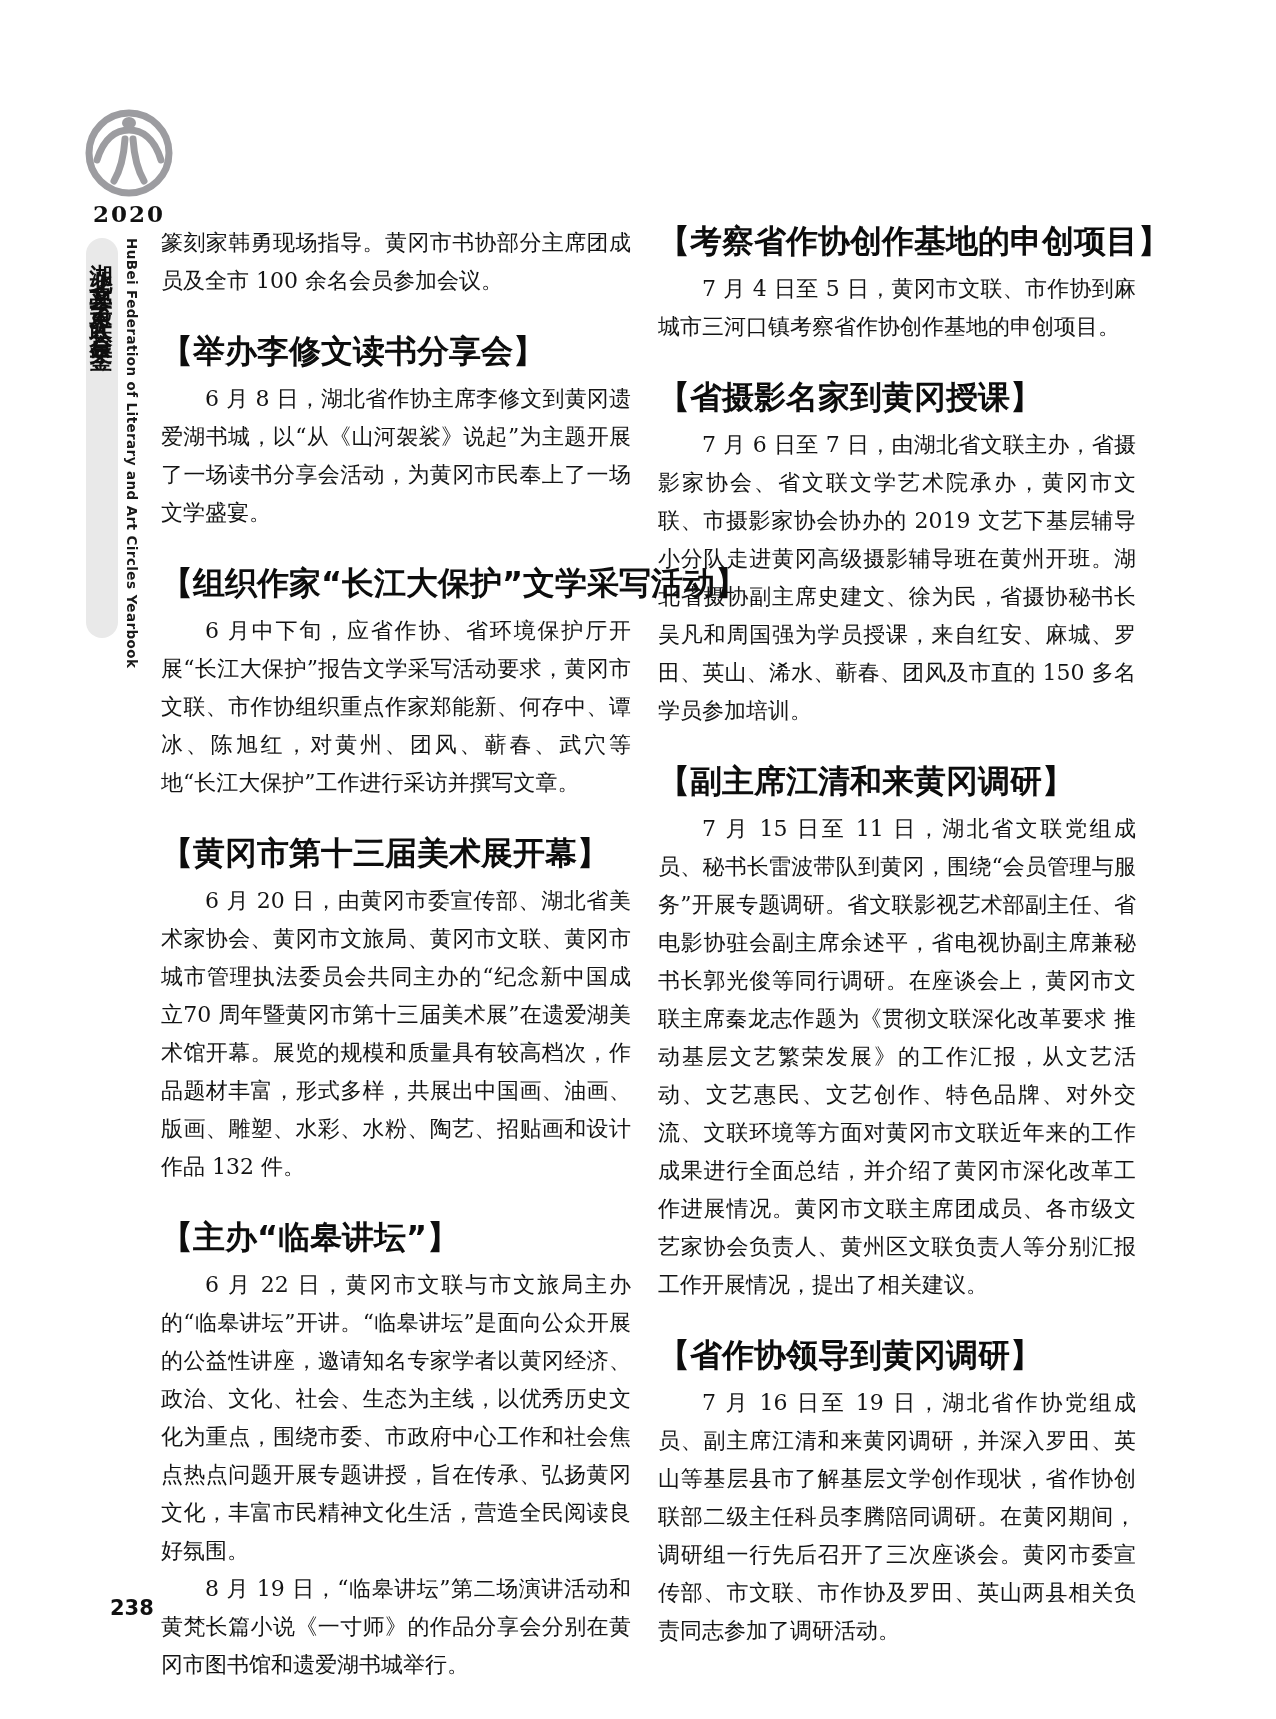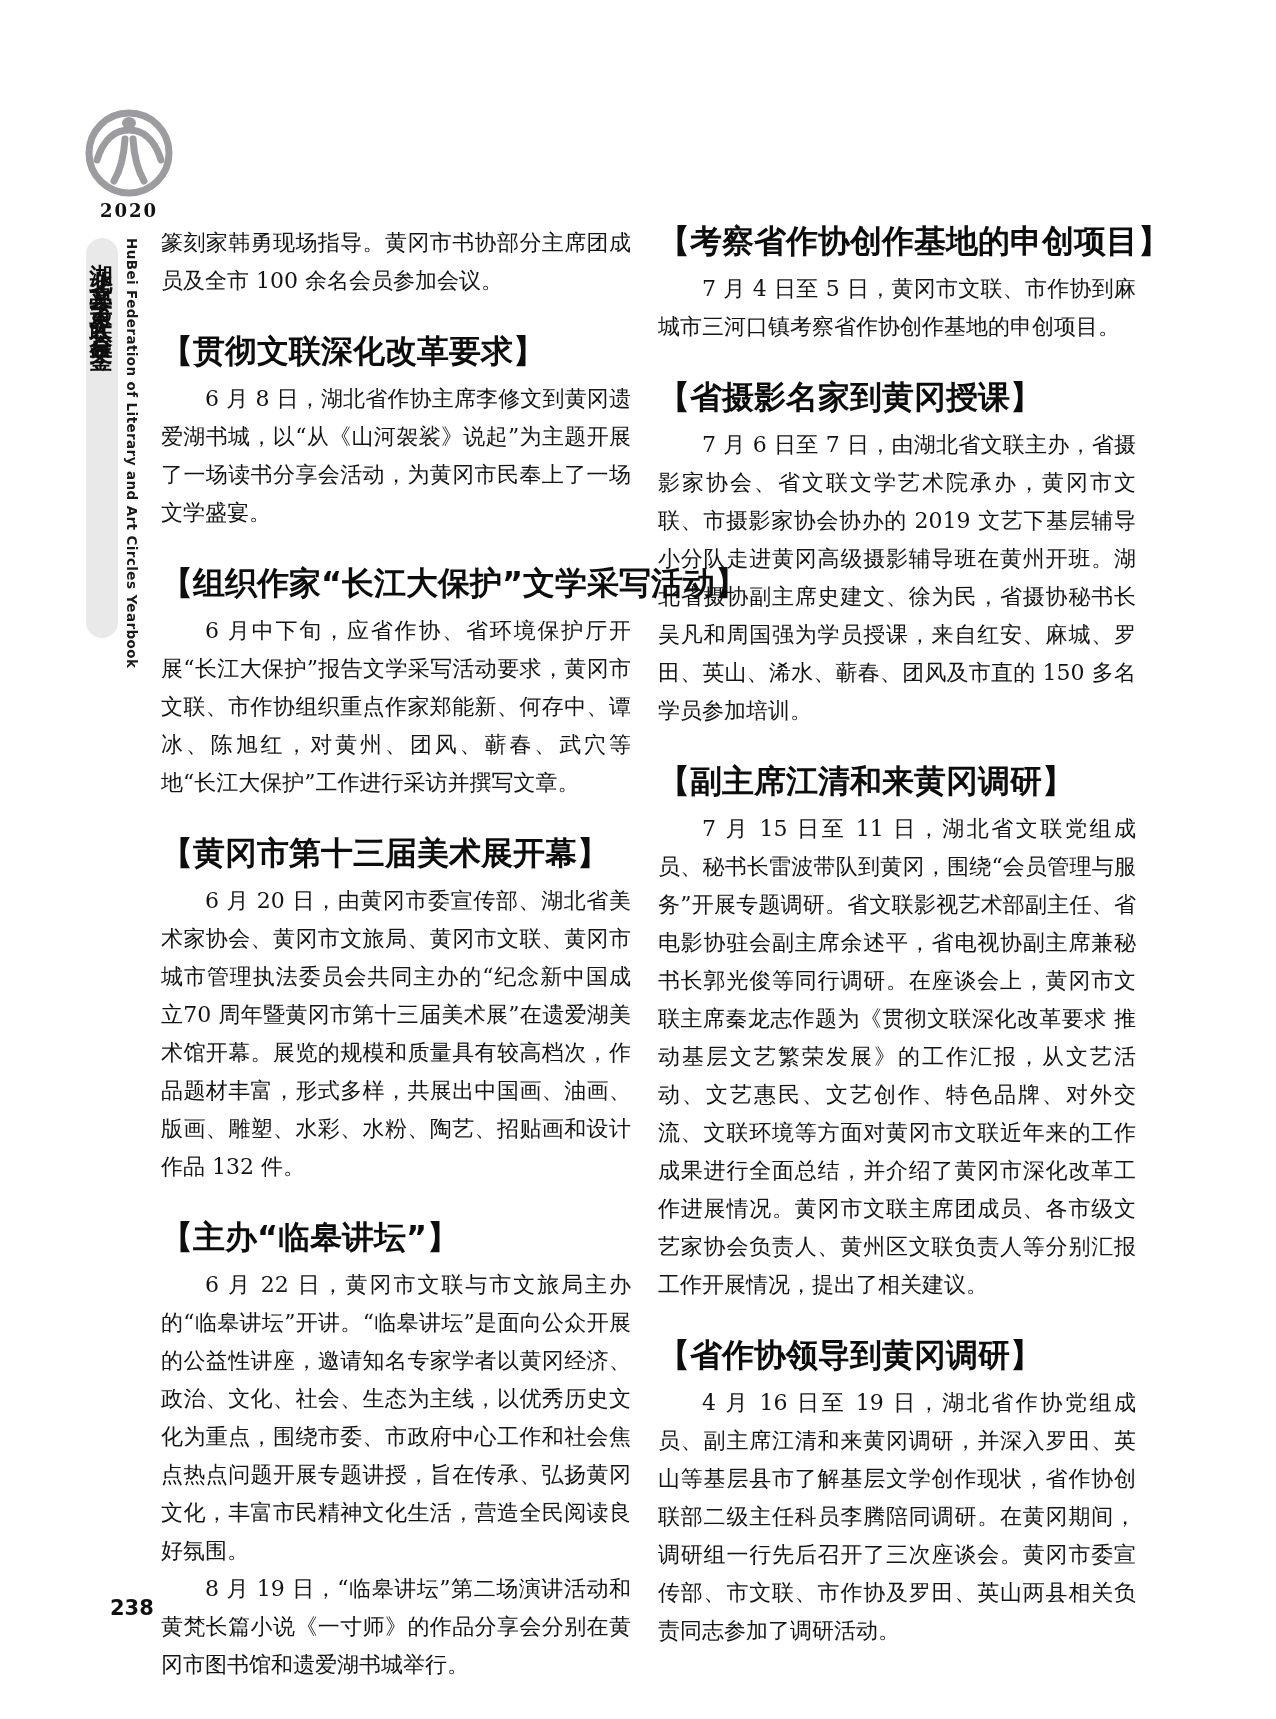--- a/index.html
+++ b/index.html
@@ -10,21 +10,21 @@
     overflow:hidden;
     font-family:"DejaVu Serif", serif;
     color:#141414;
   }
   
   #logo-wrap{position:absolute;left:74px;top:106px;width:110px;text-align:center;}
   #logo-svg{display:block;margin:0 auto;}
   #year-label{
     margin-top:2px;
     font-family:"DejaVu Serif", serif;
-    font-weight:bold;font-size:18px;letter-spacing:2px;color:#111;
+    font-weight:bold;font-size:23px;letter-spacing:2px;color:#111;
     text-align:center;
   }
   
   #sidebar-strip{
     position:absolute;left:86px;top:238px;width:32px;height:400px;
     background:#e9e9e9;border-radius:16px;
     display:flex;align-items:flex-start;justify-content:center;
   }
   #sidebar-title-cn{
     writing-mode:vertical-rl;text-orientation:upright;
@@ -81,36 +81,36 @@
     <div id="year-label">2020</div>
   </div>
 
   <div id="sidebar-strip">
     <div id="sidebar-title-cn">湖北省文学艺术界联合会年鉴</div>
   </div>
   <div id="sidebar-title-en">HuBei Federation of Literary and Art Circles Yearbook</div>
 
   <div id="column-left" class="column">
       <div class="paragraph">篆刻家韩勇现场指导。黄冈市书协部分主席团成员及全市 100 余名会员参加会议。</div>
-      <div class="section-heading">【贯彻文联深化改革要求】</div>
+      <div class="section-heading">【举办李修文读书分享会】</div>
       <div class="paragraph indent">6 月 8 日，湖北省作协主席李修文到黄冈遗爱湖书城，以“从《山河袈裟》说起”为主题开展了一场读书分享会活动，为黄冈市民奉上了一场文学盛宴。</div>
       <div class="section-heading">【组织作家“长江大保护”文学采写活动】</div>
       <div class="paragraph indent">6 月中下旬，应省作协、省环境保护厅开展“长江大保护”报告文学采写活动要求，黄冈市文联、市作协组织重点作家郑能新、何存中、谭冰、陈旭红，对黄州、团风、蕲春、武穴等地“长江大保护”工作进行采访并撰写文章。</div>
       <div class="section-heading">【黄冈市第十三届美术展开幕】</div>
       <div class="paragraph indent">6 月 20 日，由黄冈市委宣传部、湖北省美术家协会、黄冈市文旅局、黄冈市文联、黄冈市城市管理执法委员会共同主办的“纪念新中国成立70 周年暨黄冈市第十三届美术展”在遗爱湖美术馆开幕。展览的规模和质量具有较高档次，作品题材丰富，形式多样，共展出中国画、油画、版画、雕塑、水彩、水粉、陶艺、招贴画和设计作品 132 件。</div>
       <div class="section-heading">【主办“临皋讲坛”】</div>
       <div class="paragraph indent">6 月 22 日，黄冈市文联与市文旅局主办的“临皋讲坛”开讲。“临皋讲坛”是面向公众开展的公益性讲座，邀请知名专家学者以黄冈经济、政治、文化、社会、生态为主线，以优秀历史文化为重点，围绕市委、市政府中心工作和社会焦点热点问题开展专题讲授，旨在传承、弘扬黄冈文化，丰富市民精神文化生活，营造全民阅读良好氛围。</div>
       <div class="paragraph indent">8 月 19 日，“临皋讲坛”第二场演讲活动和黄梵长篇小说《一寸师》的作品分享会分别在黄冈市图书馆和遗爱湖书城举行。</div>
     </div>
   <div id="column-right" class="column">
       <div class="section-heading">【考察省作协创作基地的申创项目】</div>
       <div class="paragraph indent">7 月 4 日至 5 日，黄冈市文联、市作协到麻城市三河口镇考察省作协创作基地的申创项目。</div>
       <div class="section-heading">【省摄影名家到黄冈授课】</div>
       <div class="paragraph indent">7 月 6 日至 7 日，由湖北省文联主办，省摄影家协会、省文联文学艺术院承办，黄冈市文联、市摄影家协会协办的 2019 文艺下基层辅导小分队走进黄冈高级摄影辅导班在黄州开班。湖北省摄协副主席史建文、徐为民，省摄协秘书长吴凡和周国强为学员授课，来自红安、麻城、罗田、英山、浠水、蕲春、团风及市直的 150 多名学员参加培训。</div>
       <div class="section-heading">【副主席江清和来黄冈调研】</div>
       <div class="paragraph indent">7 月 15 日至 11 日，湖北省文联党组成员、秘书长雷波带队到黄冈，围绕“会员管理与服务”开展专题调研。省文联影视艺术部副主任、省电影协驻会副主席余述平，省电视协副主席兼秘书长郭光俊等同行调研。在座谈会上，黄冈市文联主席秦龙志作题为《贯彻文联深化改革要求 推动基层文艺繁荣发展》的工作汇报，从文艺活动、文艺惠民、文艺创作、特色品牌、对外交流、文联环境等方面对黄冈市文联近年来的工作成果进行全面总结，并介绍了黄冈市深化改革工作进展情况。黄冈市文联主席团成员、各市级文艺家协会负责人、黄州区文联负责人等分别汇报工作开展情况，提出了相关建议。</div>
       <div class="section-heading">【省作协领导到黄冈调研】</div>
-      <div class="paragraph indent">4 月 16 日至 19 日，湖北省作协党组成员、副主席江清和来黄冈调研，并深入罗田、英山等基层县市了解基层文学创作现状，省作协创联部二级主任科员李腾陪同调研。在黄冈期间，调研组一行先后召开了三次座谈会。黄冈市委宣传部、市文联、市作协及罗田、英山两县相关负责同志参加了调研活动。</div>
+      <div class="paragraph indent">7 月 16 日至 19 日，湖北省作协党组成员、副主席江清和来黄冈调研，并深入罗田、英山等基层县市了解基层文学创作现状，省作协创联部二级主任科员李腾陪同调研。在黄冈期间，调研组一行先后召开了三次座谈会。黄冈市委宣传部、市文联、市作协及罗田、英山两县相关负责同志参加了调研活动。</div>
     </div>
 
   <div id="page-number">238</div>
 
 </div>
 
 </body></html>

